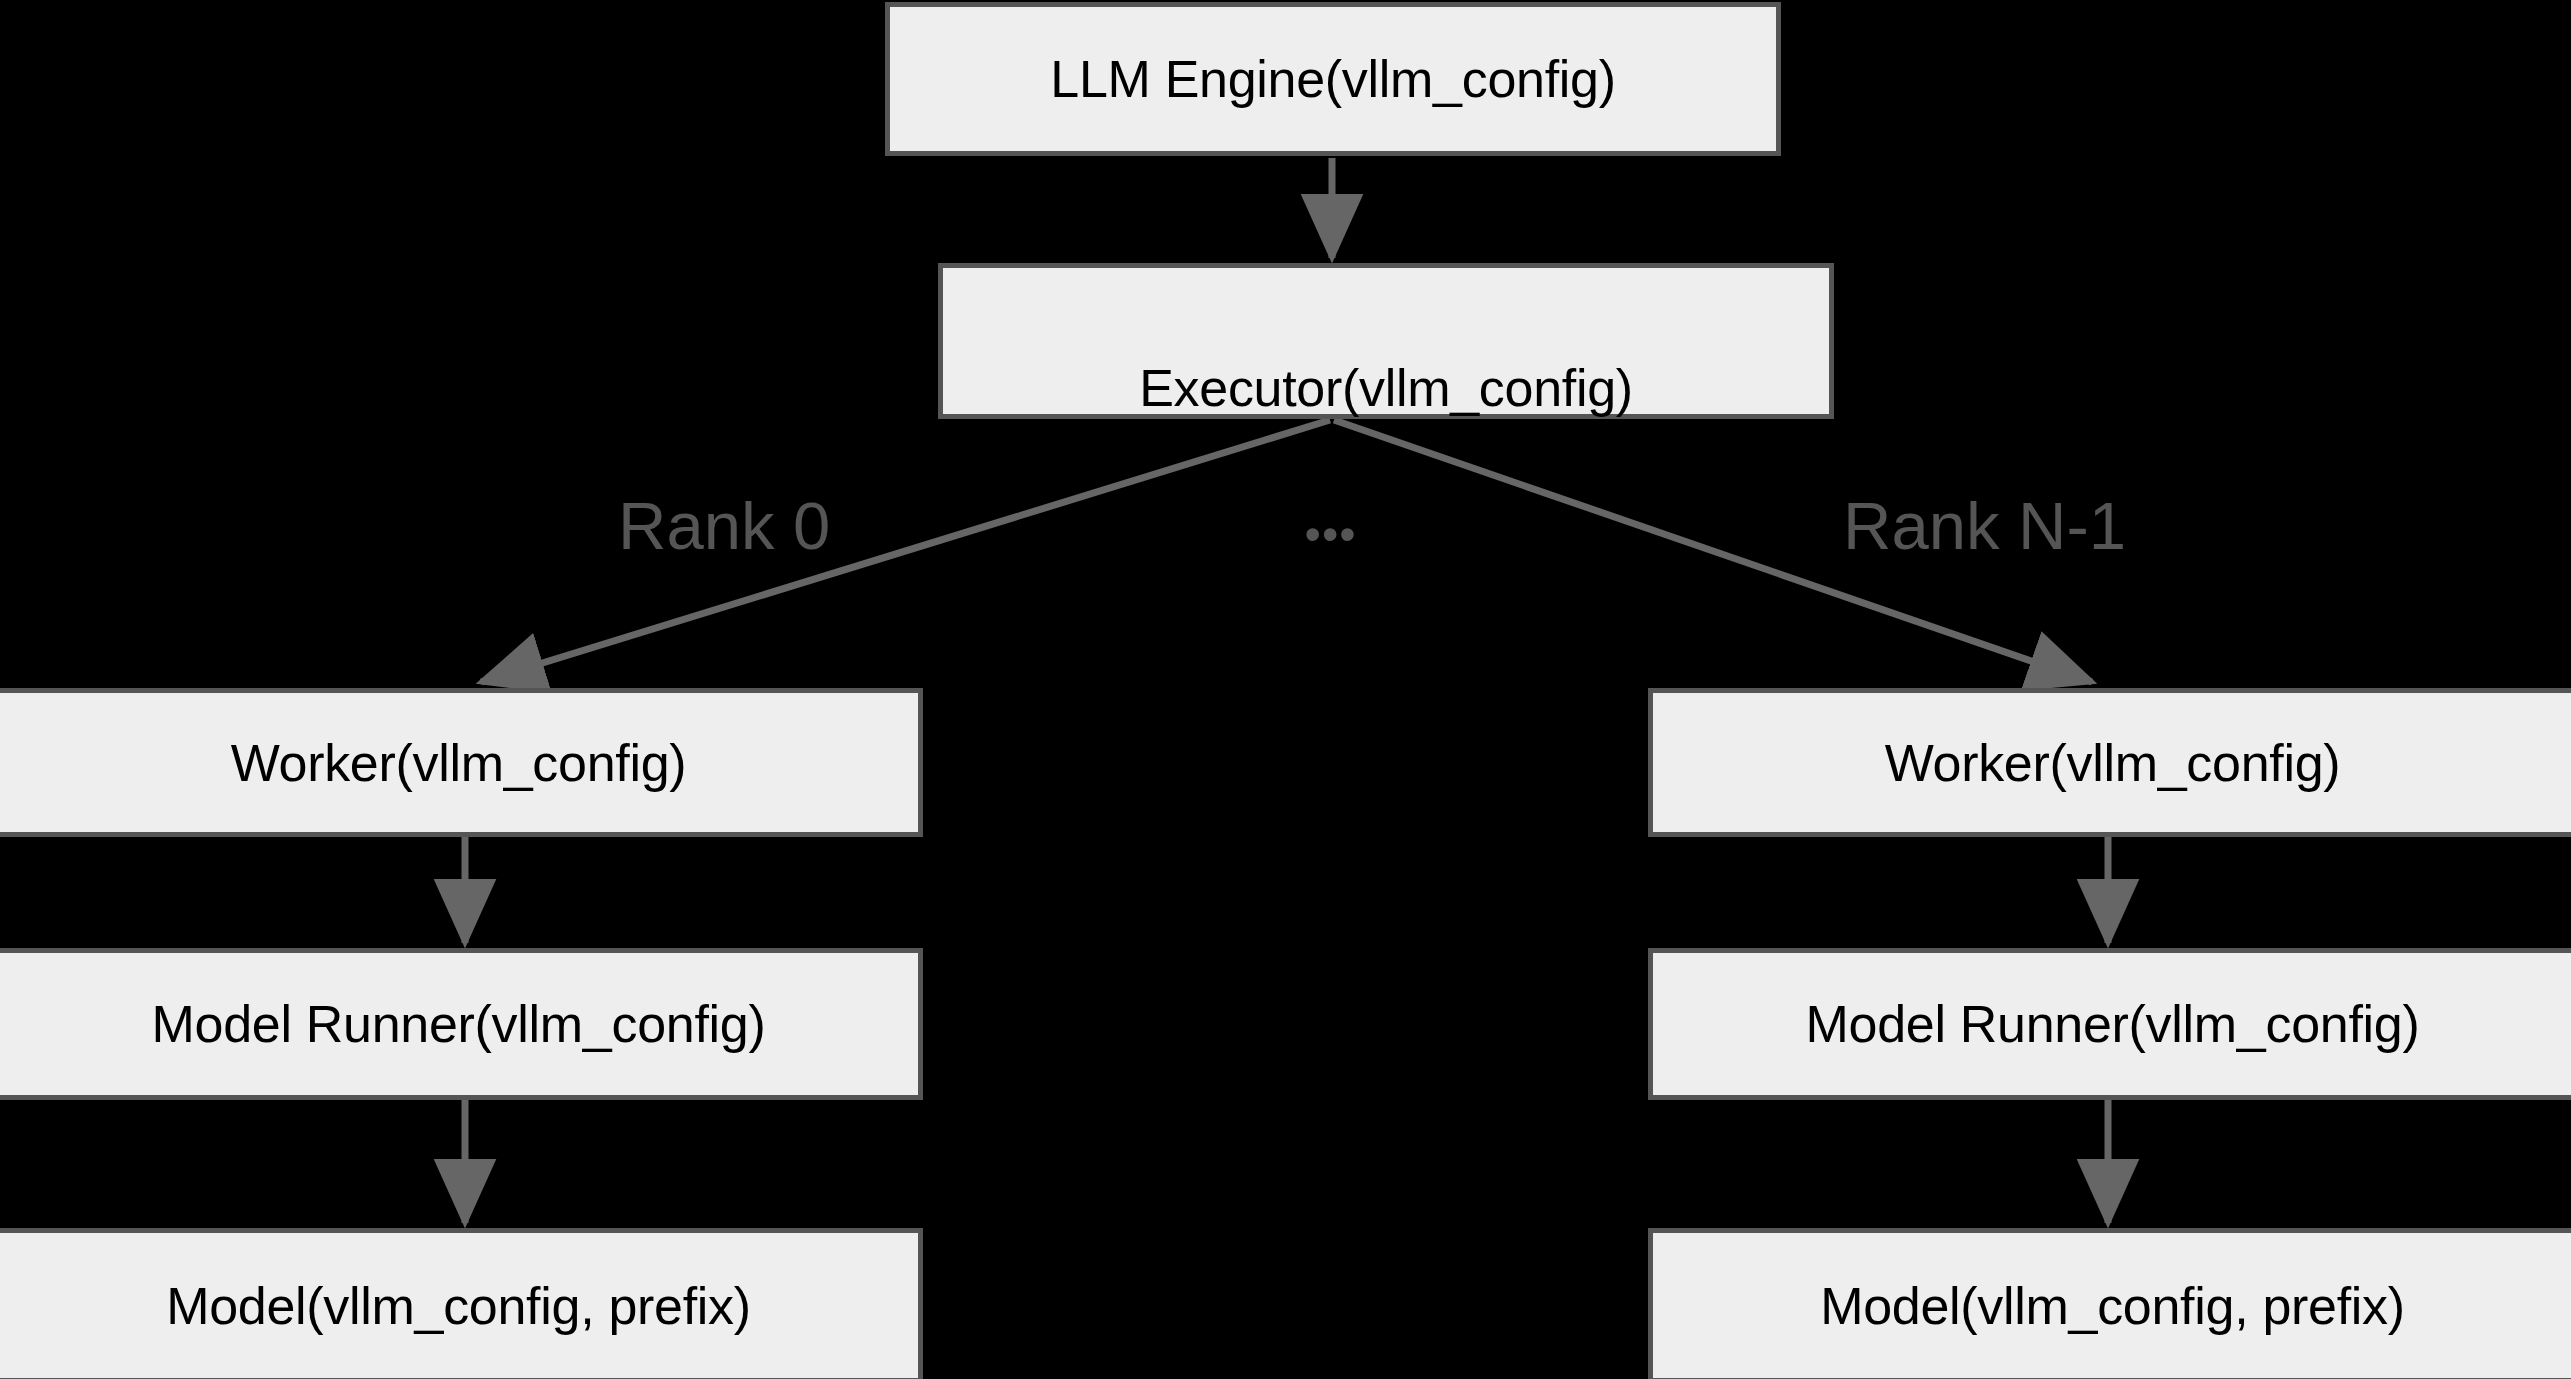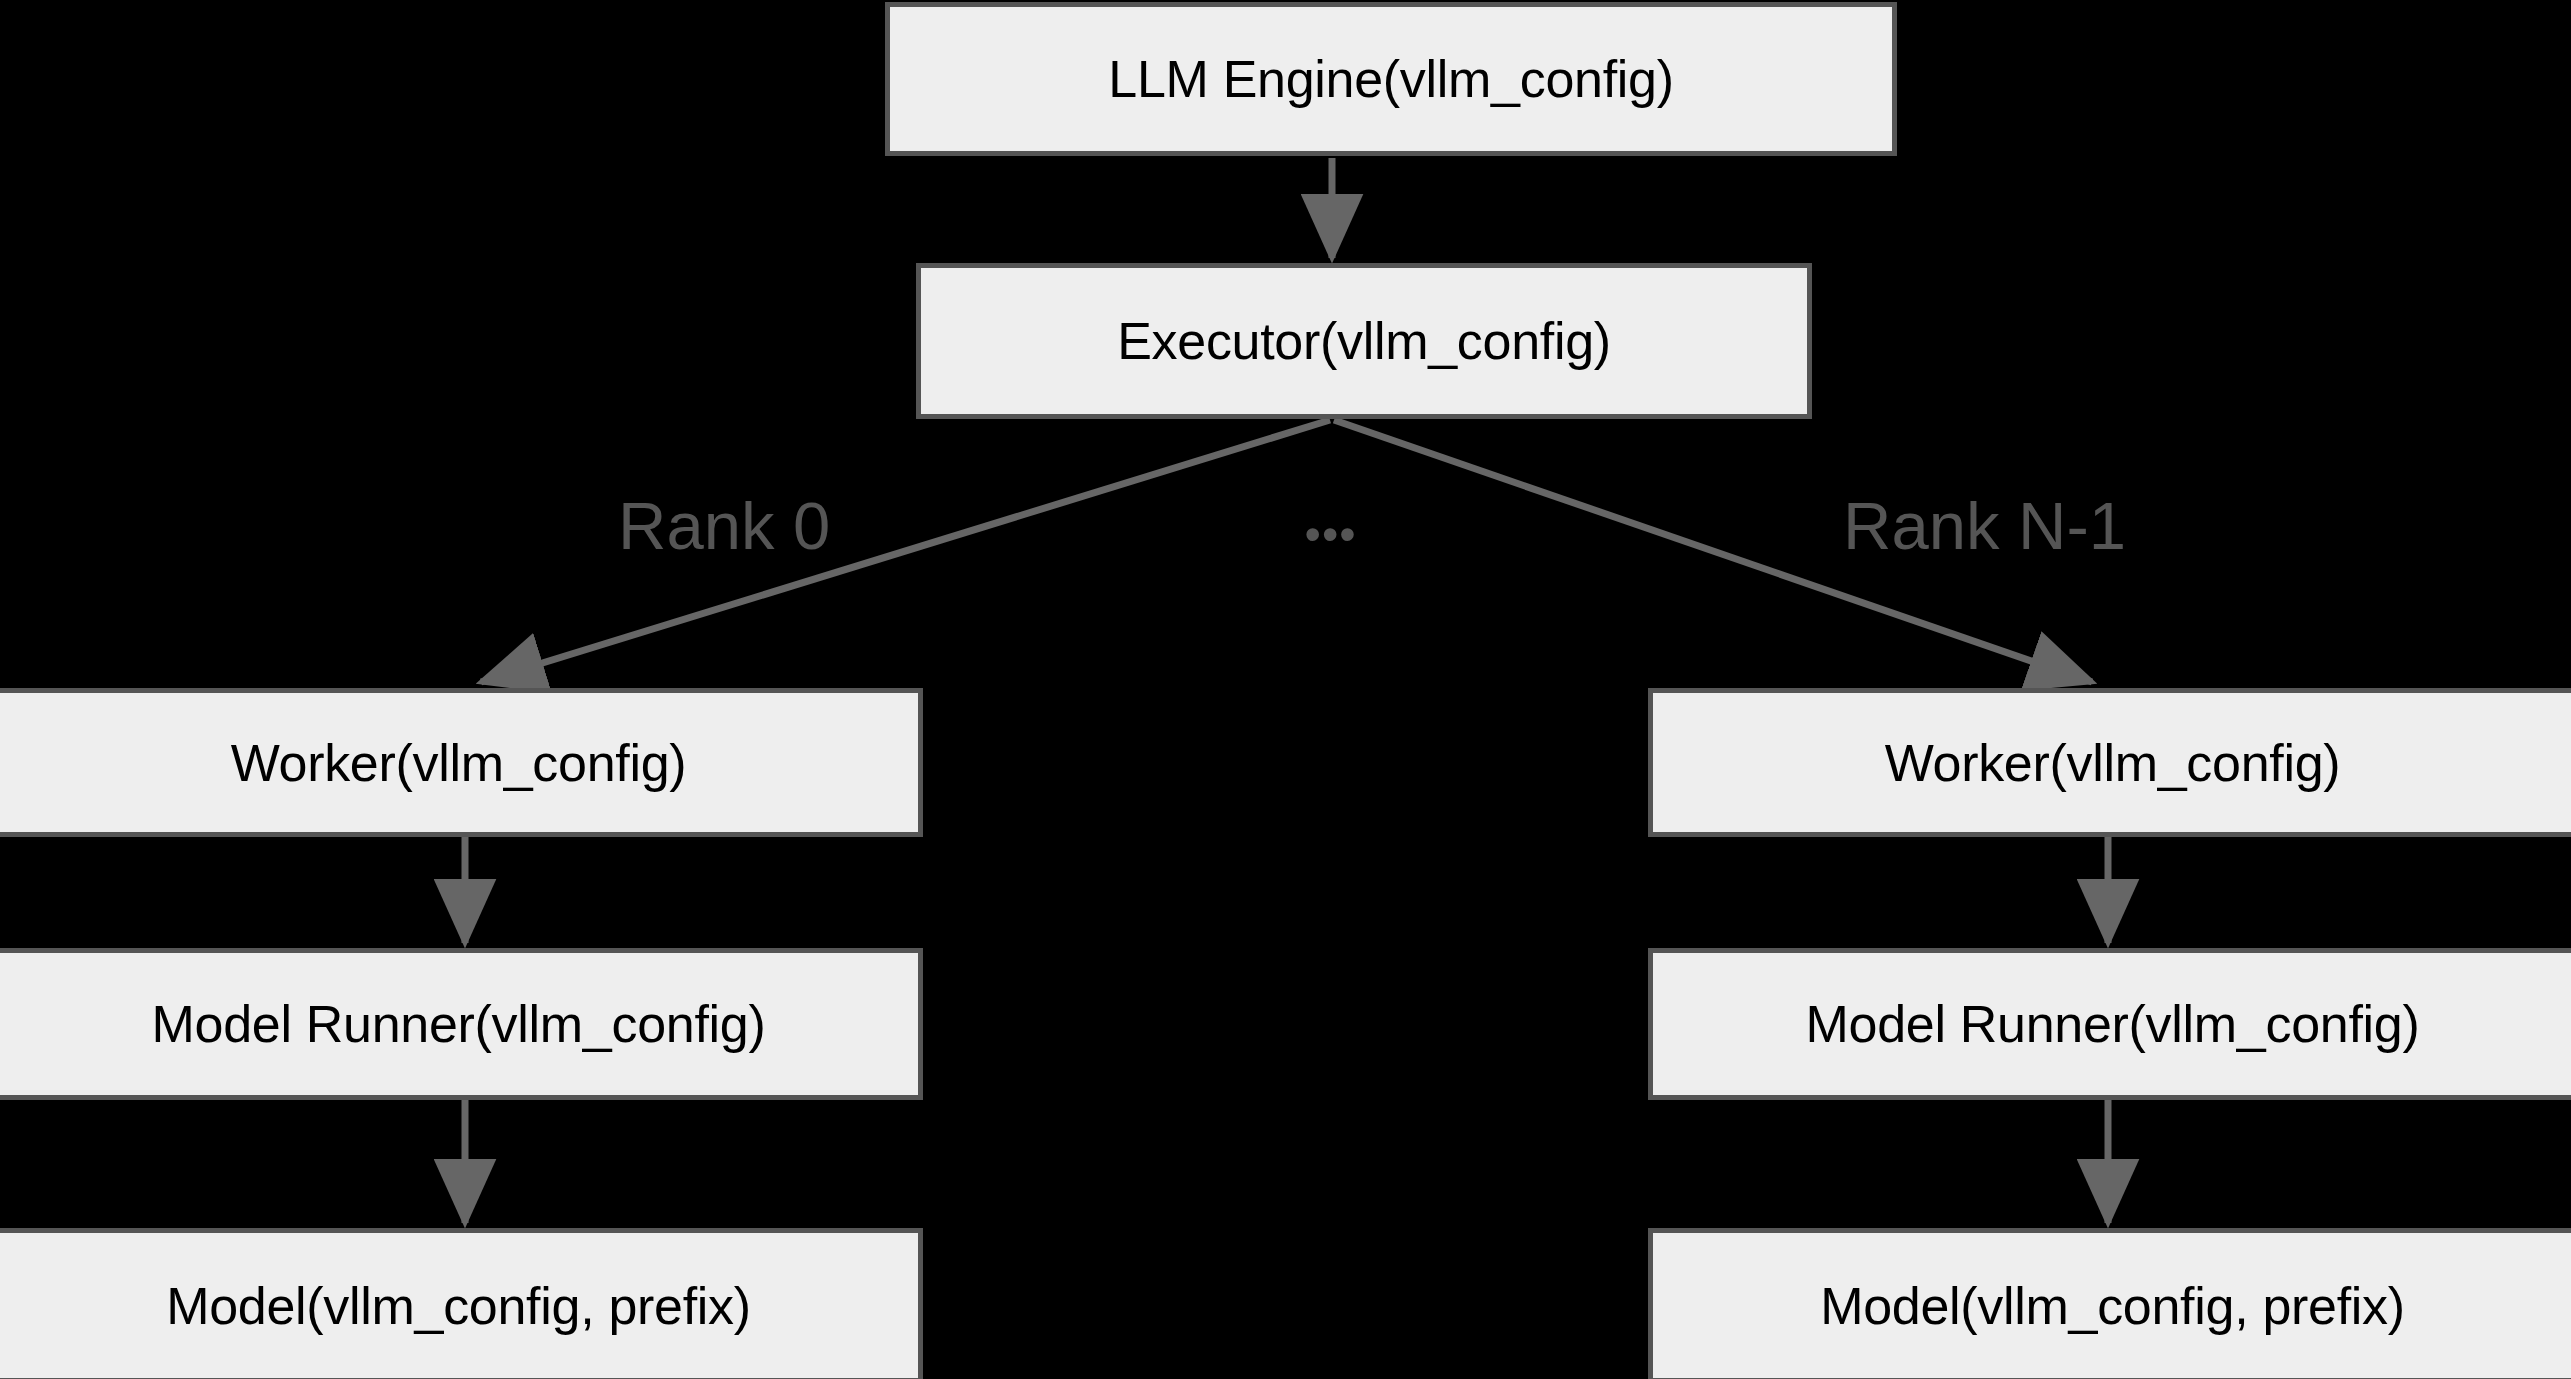--- a/index.html
+++ b/index.html
@@ -75,25 +75,25 @@
 
     <line x1="1334" y1="420" x2="2092" y2="682" stroke="#666666" stroke-width="7" marker-end="url(#arrowhead)"></line>
 
     <line x1="465" y1="837" x2="465" y2="943" stroke="#666666" stroke-width="7" marker-end="url(#arrowhead)"></line>
     <line x1="465" y1="1100" x2="465" y2="1223" stroke="#666666" stroke-width="7" marker-end="url(#arrowhead)"></line>
 
     <line x1="2108" y1="837" x2="2108" y2="943" stroke="#666666" stroke-width="7" marker-end="url(#arrowhead)"></line>
     <line x1="2108" y1="1100" x2="2108" y2="1223" stroke="#666666" stroke-width="7" marker-end="url(#arrowhead)"></line>
   </svg>
 
-  <div class="node" style="left:885px; top:2px; width:1012px; height:154px;">
+  <div class="node" style="left:885px; top:2px; width:896px; height:154px;">
     <span>LLM Engine(vllm_config)</span>
   </div>
 
-  <div class="node" style="left:916px; top:263px; width:896px; height:156px;">
+  <div class="node" style="left:938px; top:263px; width:896px; height:156px;align-items:flex-end;">
     <span>Executor(vllm_config)</span>
   </div>
 
   <div class="edge-label" style="left:618px; top:492px;">Rank 0</div>
 
   <div class="ellipsis-label" style="left:1305px; top:512px;">•••</div>
 
   <div class="edge-label" style="left:1843px; top:492px;">Rank N-1</div>
 
   <div class="node" style="left:-6px; top:688px; width:929px; height:149px;">

